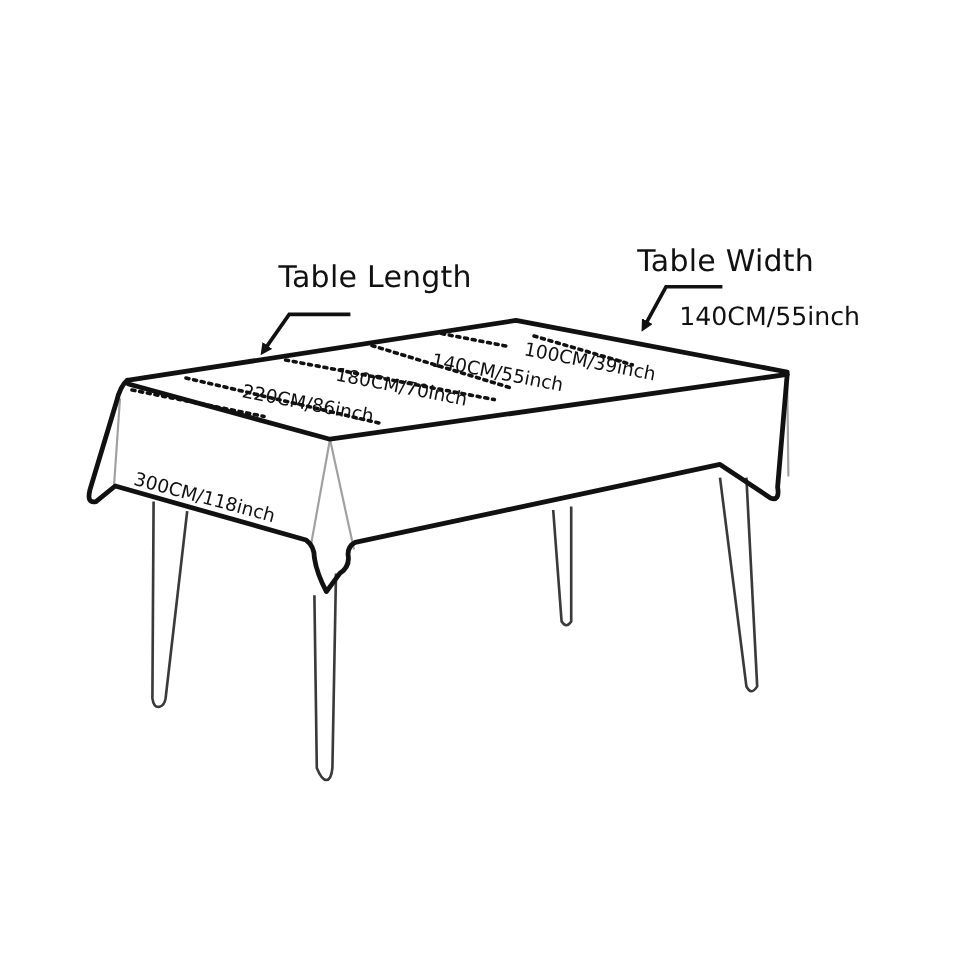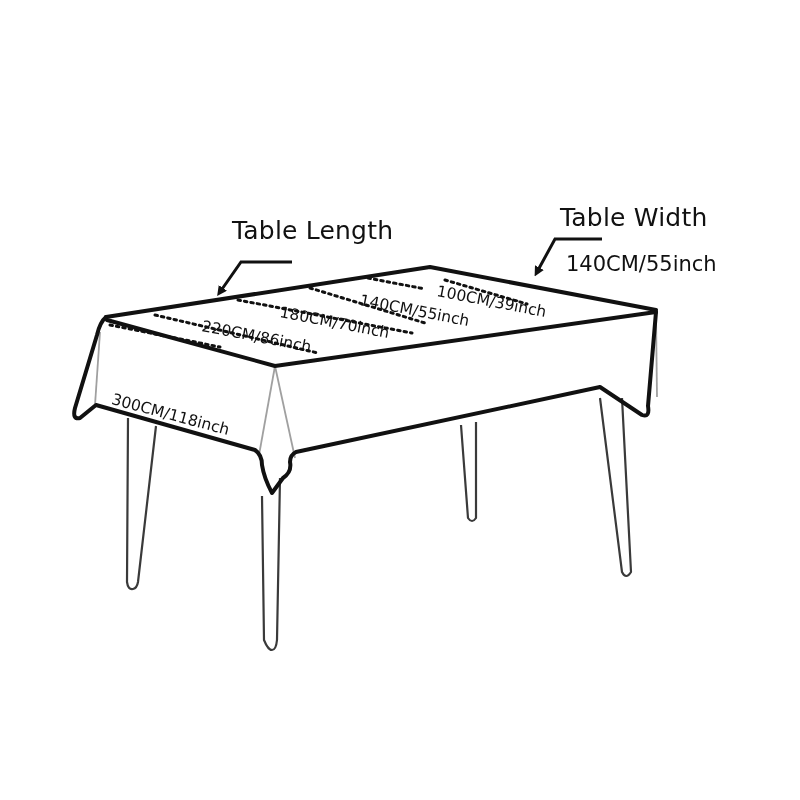--- a/index.html
+++ b/index.html
@@ -54,21 +54,21 @@
     </g>
 
     <g fill="none" stroke="#111111" stroke-width="3">
       <path d="M292,262 L241,262 L220,292" marker-end="url(#arrowhead)"></path>
       <path d="M602,239 L555,239 L537,272" marker-end="url(#arrowhead)"></path>
     </g>
   </svg>
 
   
   <div class="label heading" style="left:232px; top:216px;">Table Length</div>
-  <div class="label heading" style="left:560px; top:203px;">Table Width</div>
+  <div class="label heading" style="left:531px; top:203px;">Table Width</div>
   <div class="label width-value" style="left:566px; top:252px;">140CM/55inch</div>
 
   
   <div class="label dim" style="left:437px; top:282px; transform: rotate(11deg);">100CM/39inch</div>
   <div class="label dim" style="left:360px; top:291px; transform: rotate(11deg);">140CM/55inch</div>
   <div class="label dim" style="left:280px; top:303px; transform: rotate(11deg);">180CM/70inch</div>
   <div class="label dim" style="left:202px; top:317px; transform: rotate(11deg);">220CM/86inch</div>
   <div class="label dim" style="left:112px; top:390px; transform: rotate(15deg);">300CM/118inch</div>
 </div>
 

